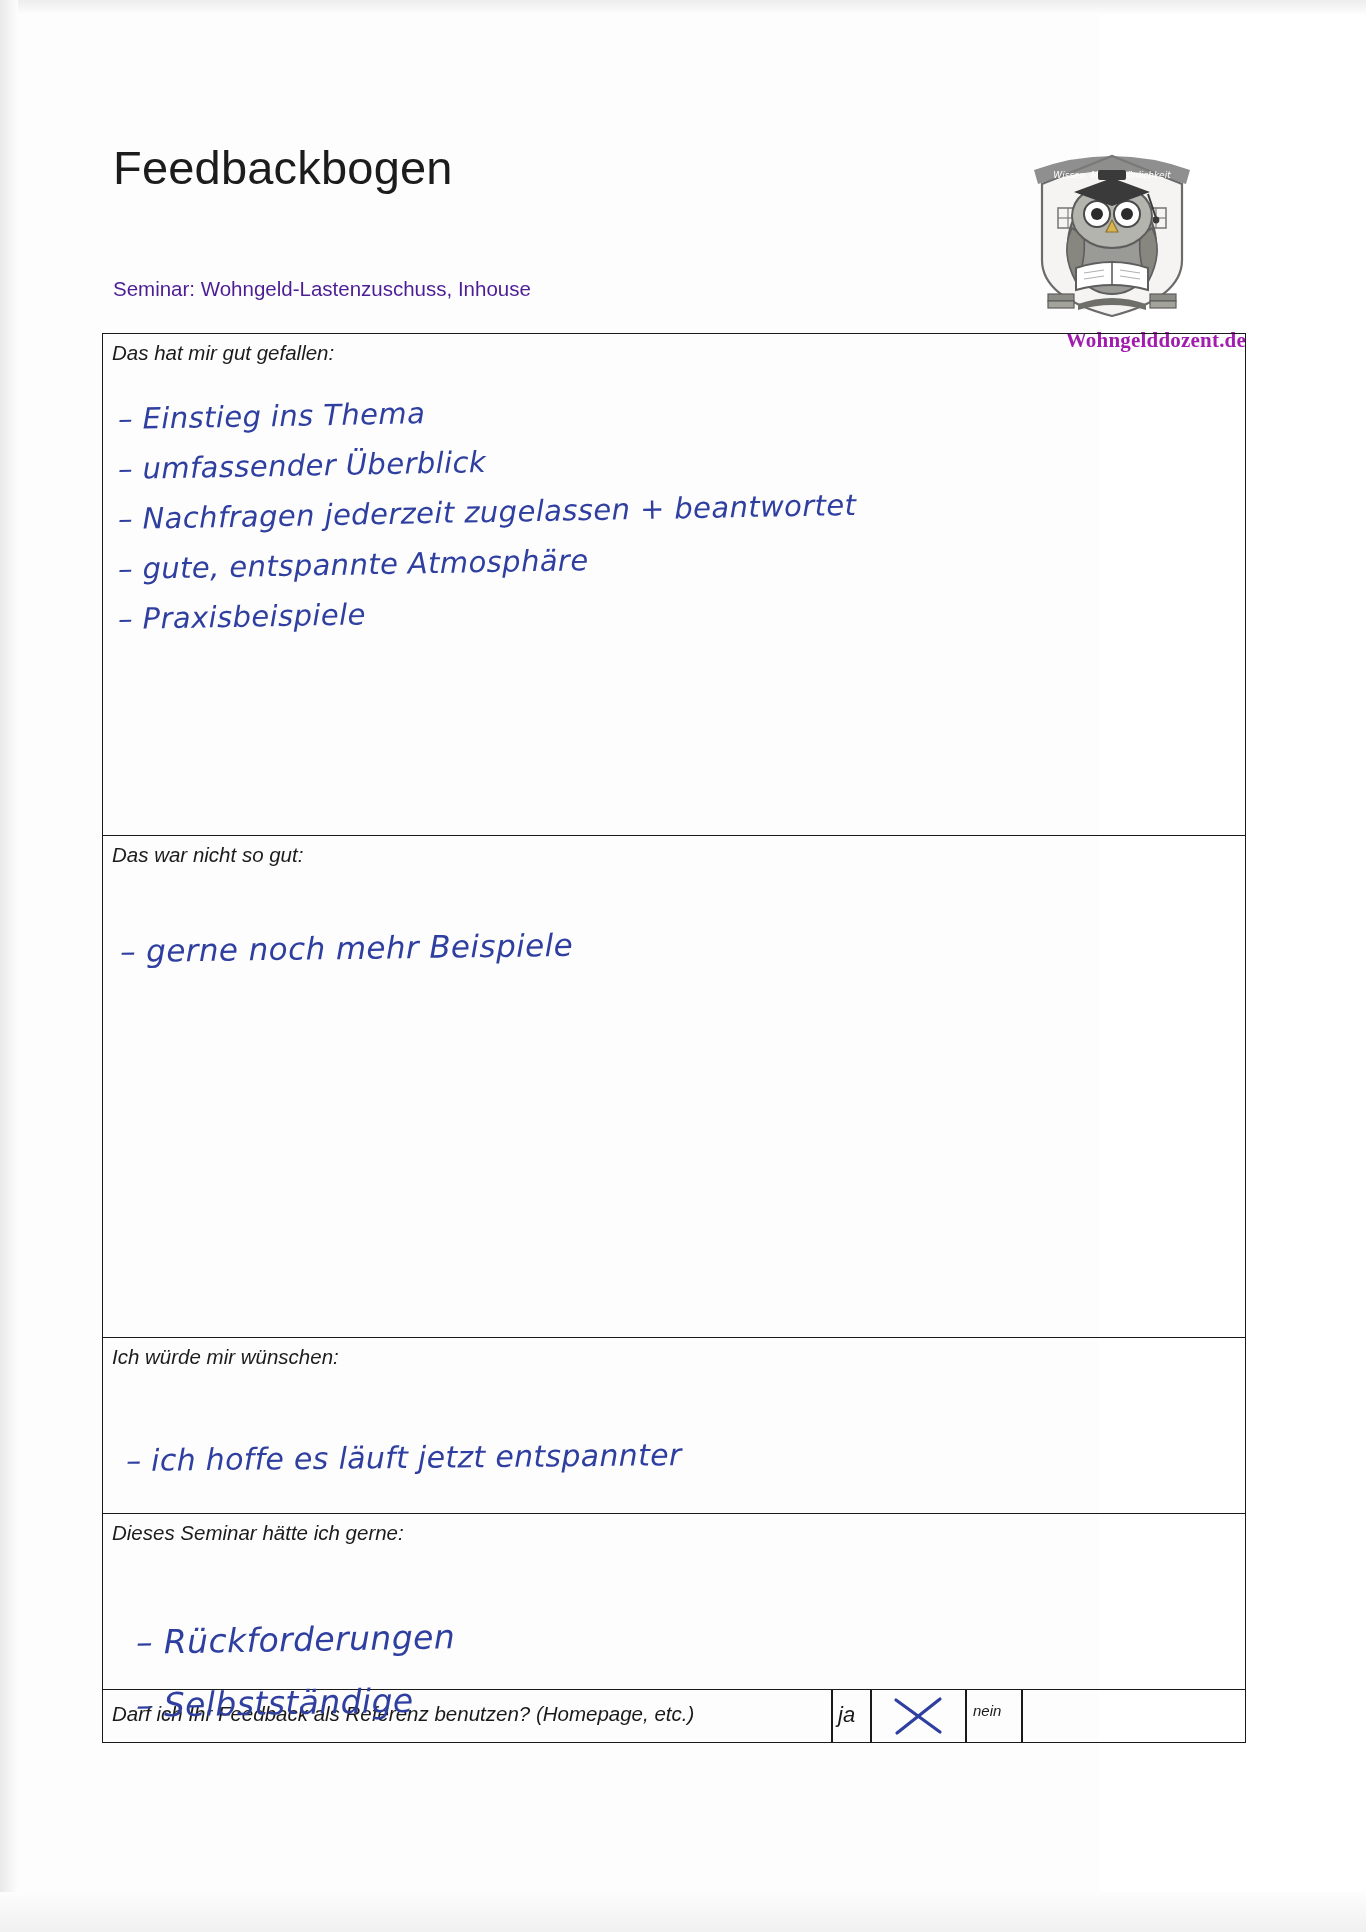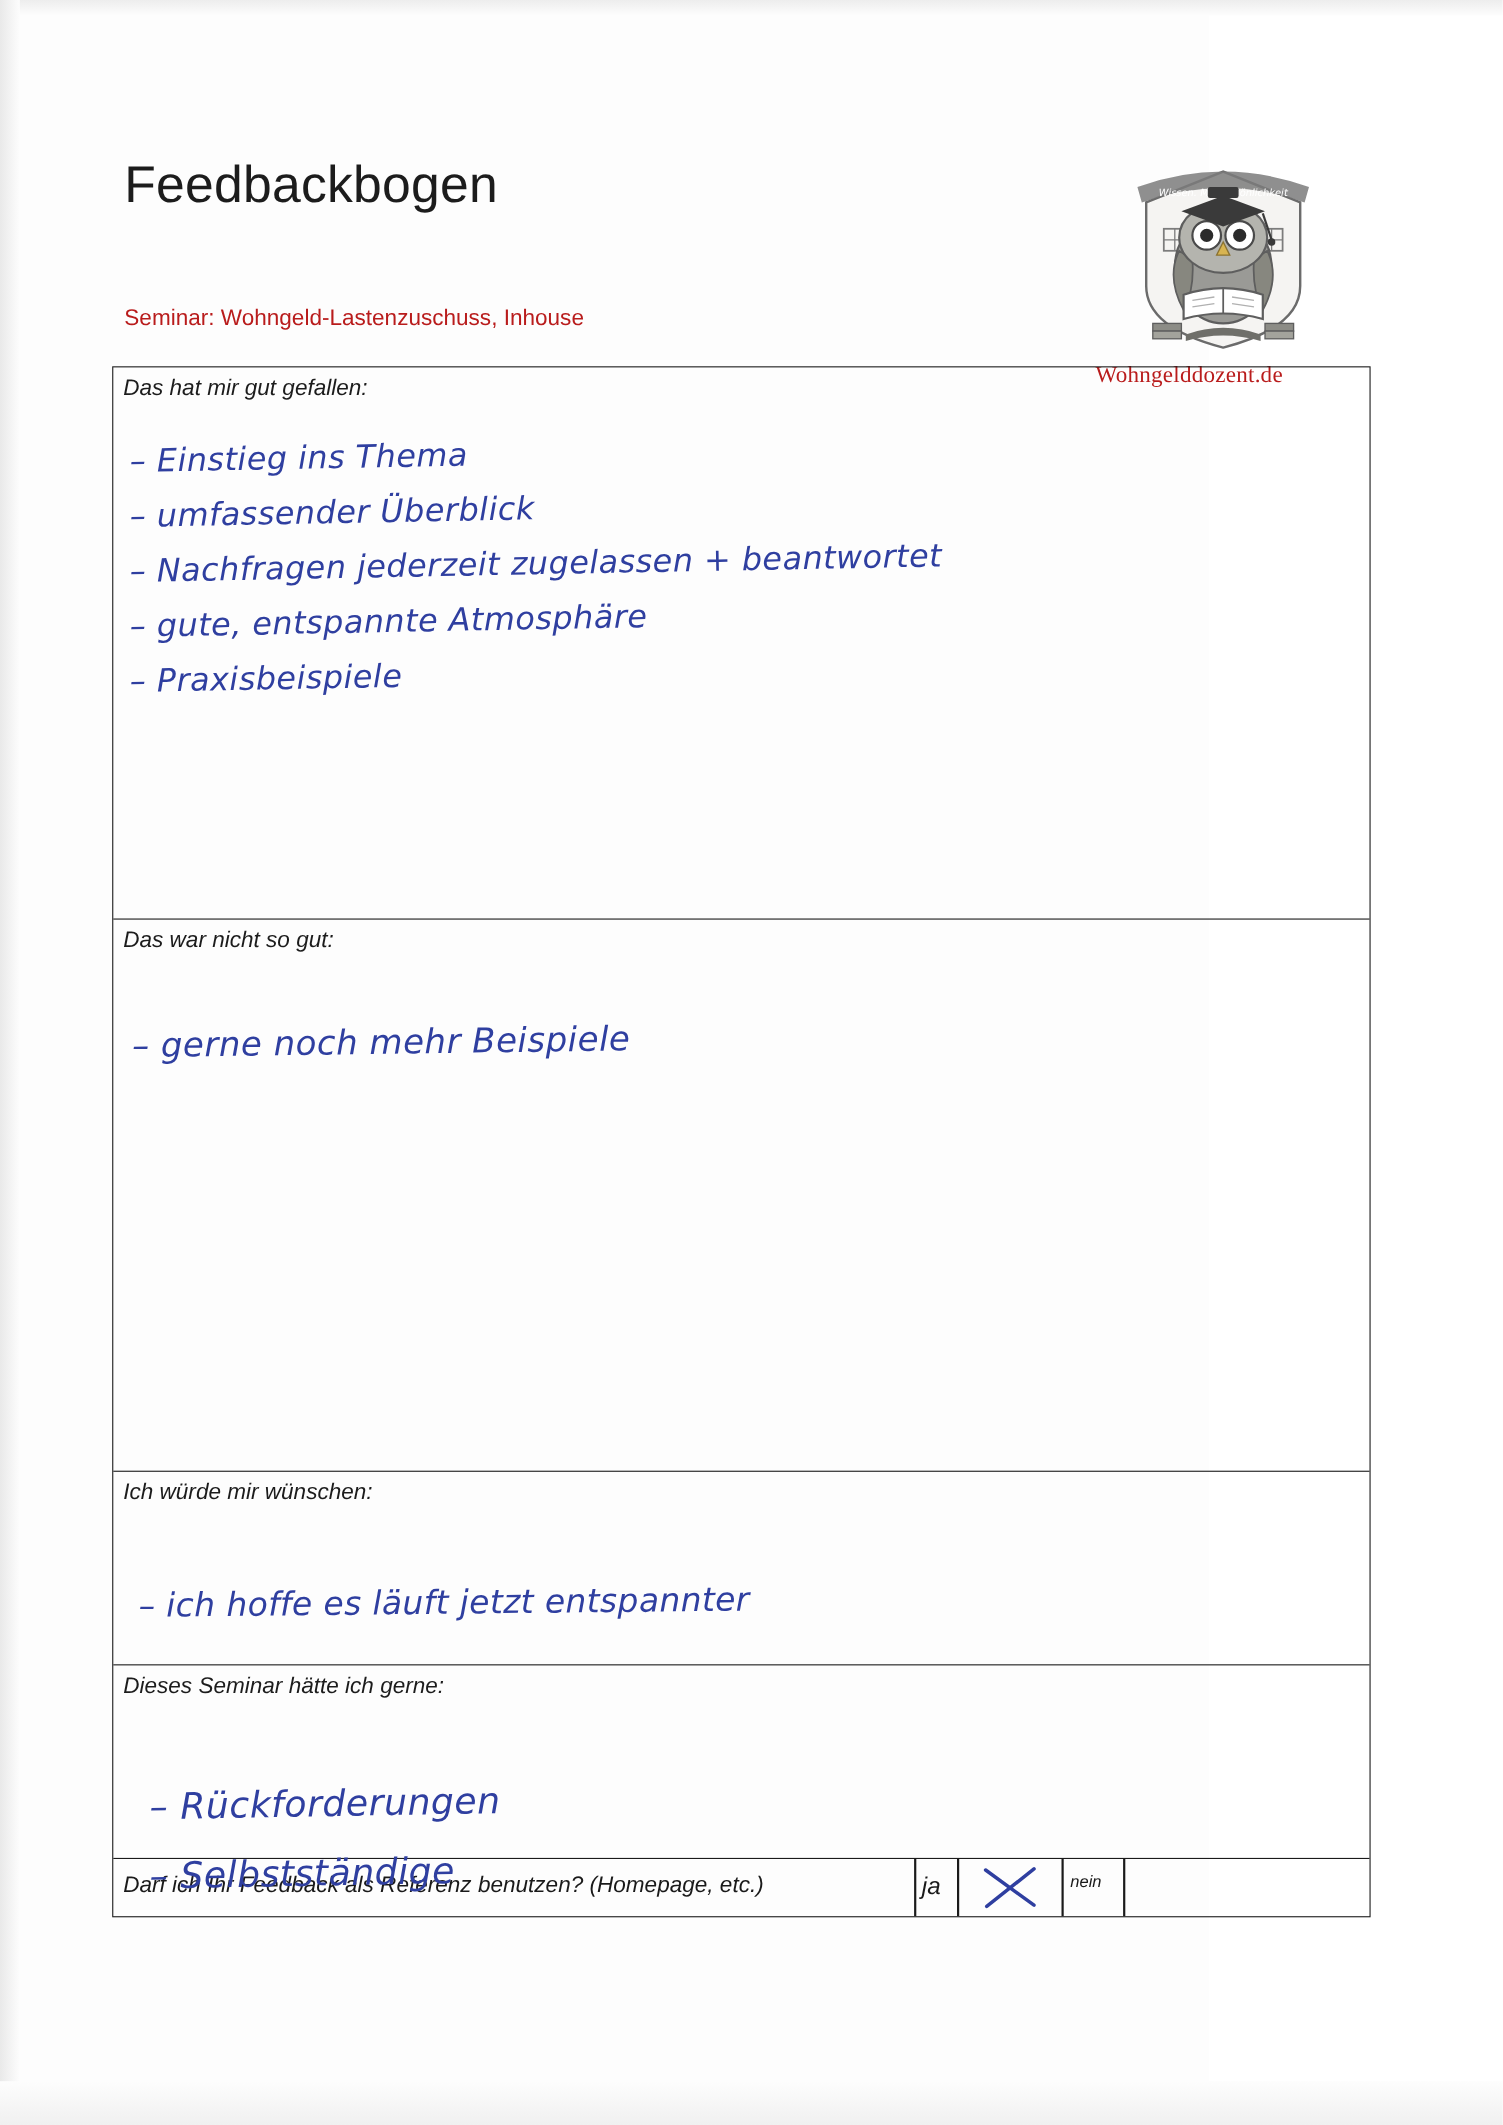--- a/index.html
+++ b/index.html
@@ -54,46 +54,46 @@
     letter-spacing: 0.2px;
     color: #1c1c1c;
     font-family: "Liberation Sans", sans-serif;
   }
 
   .seminar-line {
     position: absolute;
     left: 113px;
     top: 277px;
     font-size: 20.5px;
-    color: #b91c1c;
+    color: #4c1d95;
   }
 
   
   .logo-wrap {
     position: absolute;
     left: 996px;
     top: 140px;
     width: 250px;
     height: 230px;
   }
   .logo-badge {
     position: absolute;
     left: 18px; top: 0;
     width: 196px; height: 186px;
   }
   .logo-caption {
     position: absolute;
     left: 0;
     top: 188px;
     width: 250px;
-    text-align: left;
+    text-align: right;
     font-family: "Liberation Serif", serif;
-    font-weight: 400;
+    font-weight: 700;
     font-size: 21px;
-    color: #b91c1c;
+    color: #a21caf;
     letter-spacing: 0.2px;
   }
 
   
   .form-table {
     position: absolute;
     left: 102px;
     top: 333px;
     width: 1144px;
     border: 1.6px solid #1a1a1a;

